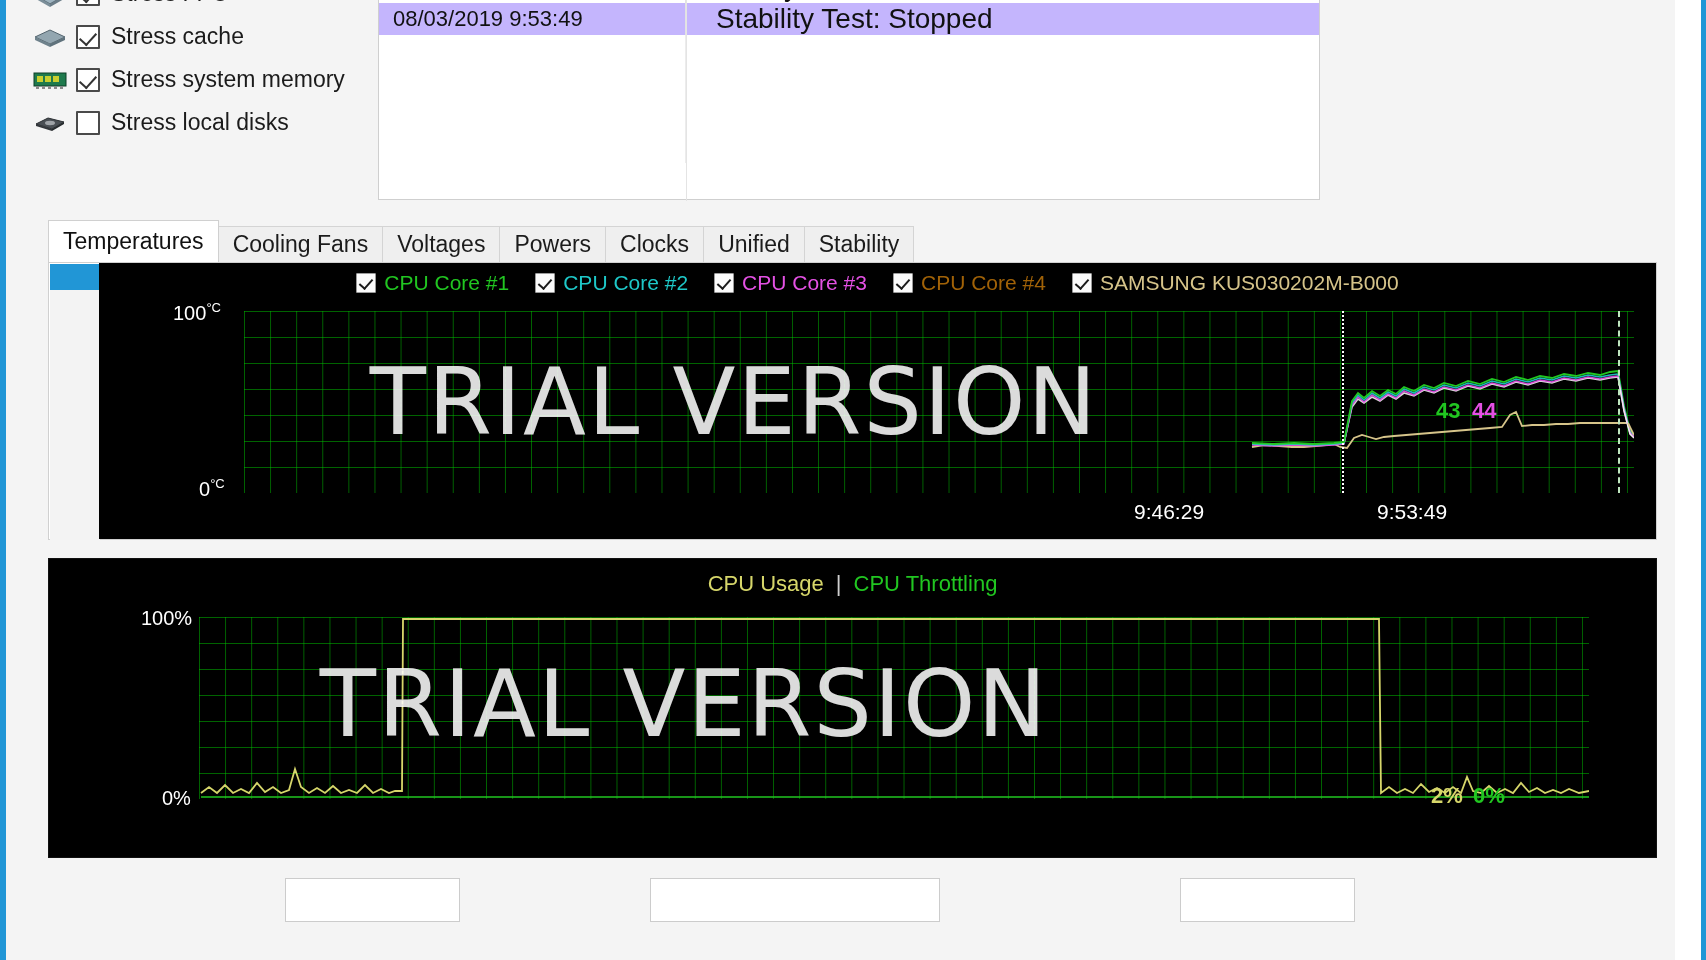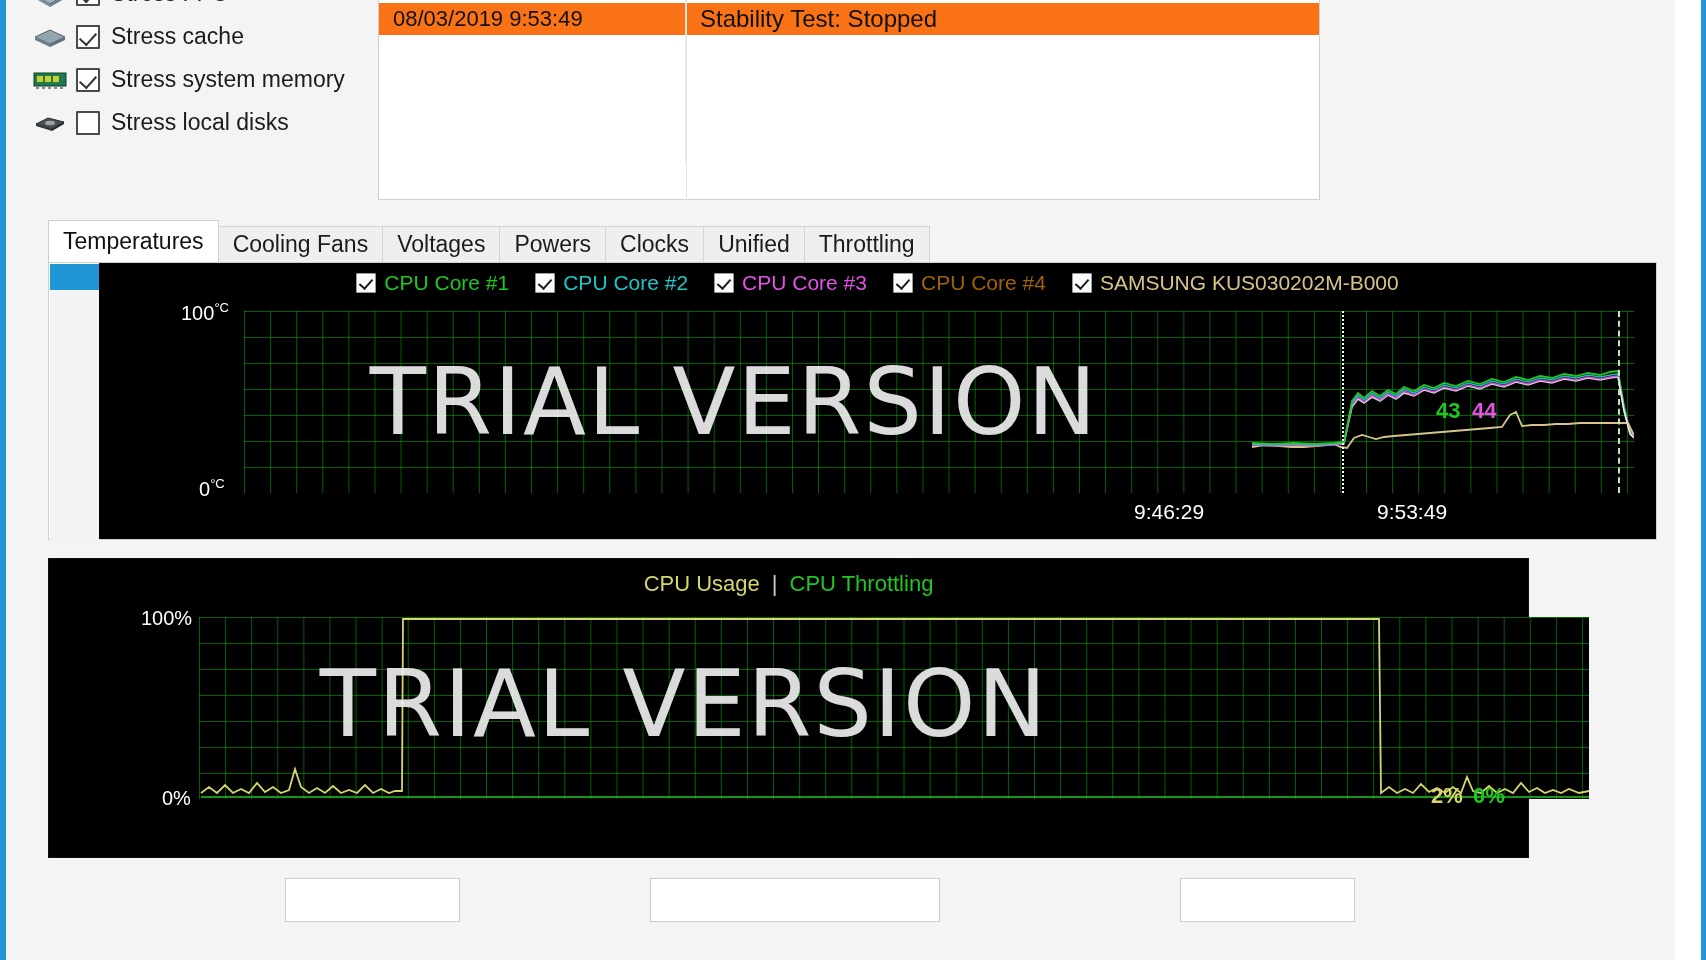--- a/index.html
+++ b/index.html
@@ -46,28 +46,28 @@
     font-size:23px; color:#1b1b1b; white-space:nowrap;
     font-family:"Liberation Sans", sans-serif;
   }
 
   
   #log-table {
     position:absolute; left:378px; top:-30px; width:942px; height:230px;
     background:#ffffff; border:1px solid #cfcfcf;
   }
   .log-row { display:flex; height:32px; align-items:center; }
-  .log-row.alt { background:#f97316; }
+  .log-row.alt { background:#c4b5fd;gap:16px; }
   .log-cell-time {
     width:307px; padding-left:14px; font-size:22px; color:#111;
     border-right:1px solid #e2e2e2; height:32px; line-height:32px;
     overflow:hidden; white-space:nowrap;
   }
   .log-cell-event {
-    flex:1; padding-left:14px; font-size:24px; color:#111;
+    flex:1; padding-left:14px; font-size:28px; color:#111;
     height:32px; line-height:32px; white-space:nowrap; overflow:hidden;
   }
   .log-row.empty .log-cell-time, .log-row.empty .log-cell-event { border-right-color:#ececec; }
   .log-vline { position:absolute; left:307px; top:0; width:1px; height:230px; background:#e4e4e4; }
 
   
   #tab-strip {
     position:absolute; left:48px; top:222px; width:930px; height:40px;
     display:flex; align-items:flex-end;
   }
@@ -90,21 +90,21 @@
   .panel-selstrip {
     position:absolute; left:1px; top:1px; width:50px; height:276px; background:#f3f3f3;
   }
   .panel-selstrip .sel {
     position:absolute; left:0; top:0; width:50px; height:26px; background:#2196d6;
   }
   .graph-black {
     position:absolute; left:50px; top:0; right:0; bottom:0; background:#000000;
   }
   #usage-panel {
-    position:absolute; left:48px; top:558px; width:1481px; height:300px;
+    position:absolute; left:48px; top:558px; width:1609px; height:300px;
     background:#000000; border:1px solid #111;
   }
 
   .legend {
     position:absolute; left:0; top:8px; width:100%;
     display:flex; justify-content:center; align-items:center; gap:26px;
     font-size:21px; z-index:4;
   }
   .legend .item { display:flex; align-items:center; gap:8px; white-space:nowrap; }
   .legend .cbs {
@@ -281,21 +281,21 @@
     <div class="tab">
         <span>Powers</span>
       </div>
     <div class="tab">
         <span>Clocks</span>
       </div>
     <div class="tab">
         <span>Unified</span>
       </div>
     <div class="tab">
-        <span>Throttling</span>
+        <span>Stability</span>
       </div>
   </div>
 
   <div id="temp-panel">
     <div class="panel-selstrip">
       <div class="sel"></div>
     </div>
     <div class="graph-black">
 
       <div class="legend">
@@ -314,21 +314,21 @@
         <span class="item">
           <span class="cbs"></span>
           <span style="color:#a16207">CPU Core #4</span>
         </span>
         <span class="item">
           <span class="cbs"></span>
           <span style="color:#d6c48a">SAMSUNG KUS030202M-B000</span>
         </span>
       </div>
 
-      <div class="axlabel" style="left:82px; top:37px;text-align:center;"><span>100</span><span class="deg">°C</span></div>
+      <div class="axlabel" style="left:74px; top:37px;text-align:center;"><span>100</span><span class="deg">°C</span></div>
       <div class="axlabel" style="left:100px; top:213px;"><span>0</span><span class="deg">°C</span></div>
 
       <div class="plot" style="left:145px; top:48px; width:1390px; height:182px;">
         <div class="grid"></div>
 
         <svg width="1390" height="182" viewBox="0 0 1390 182" style="position:absolute;left:0;top:0;">
 
           <polyline fill="none" stroke="#d6c48a" stroke-width="1.8" points="1008,136 1020,134 1035,135 1048,136 1060,136 1072,135 1082,134 1090,133 1096,136 1103,137 1110,127 1118,124 1125,126 1132,128 1140,126 1150,125 1162,124 1174,123 1186,122 1198,121 1210,120 1222,119 1234,118 1246,117 1258,116 1266,104 1272,101 1278,115 1288,114 1300,114 1312,113 1324,113 1336,112 1348,112 1360,112 1372,112 1384,112"></polyline>
 
           <polyline fill="none" stroke="#eeeeee" stroke-width="1.6" opacity=".9" points="1008,133 1030,134 1050,133 1070,134 1090,133 1100,132 1108,96 1114,88 1120,92 1128,86 1136,90 1144,84 1152,88 1160,82 1170,85 1180,79 1190,82 1200,77 1212,80 1224,75 1236,78 1248,73 1260,76 1272,71 1284,74 1296,70 1308,72 1320,68 1332,70 1344,67 1356,69 1366,67 1374,66"></polyline>

